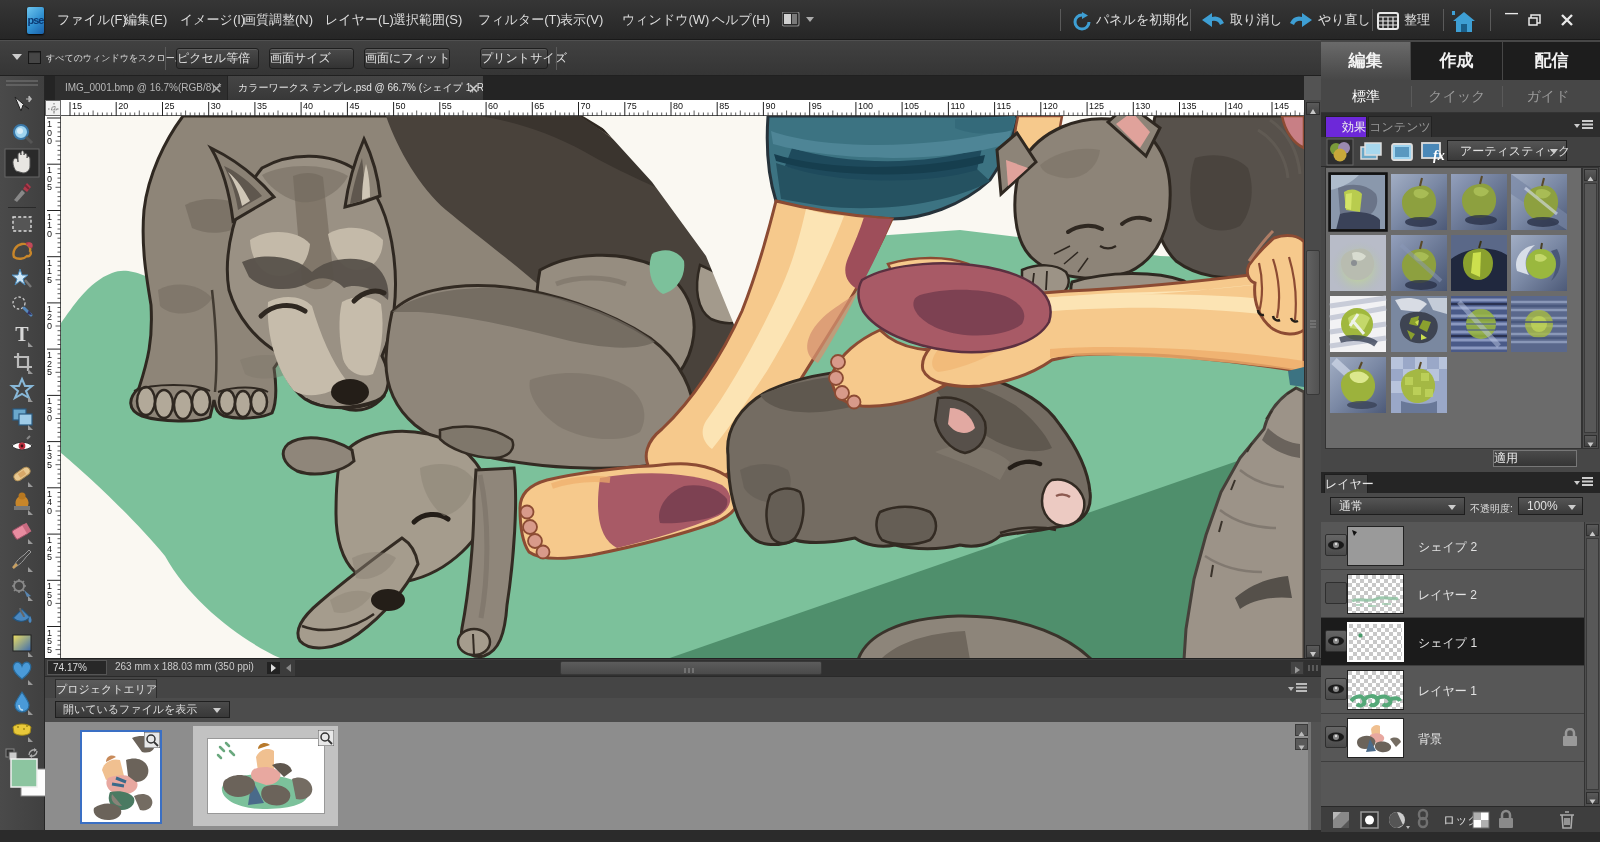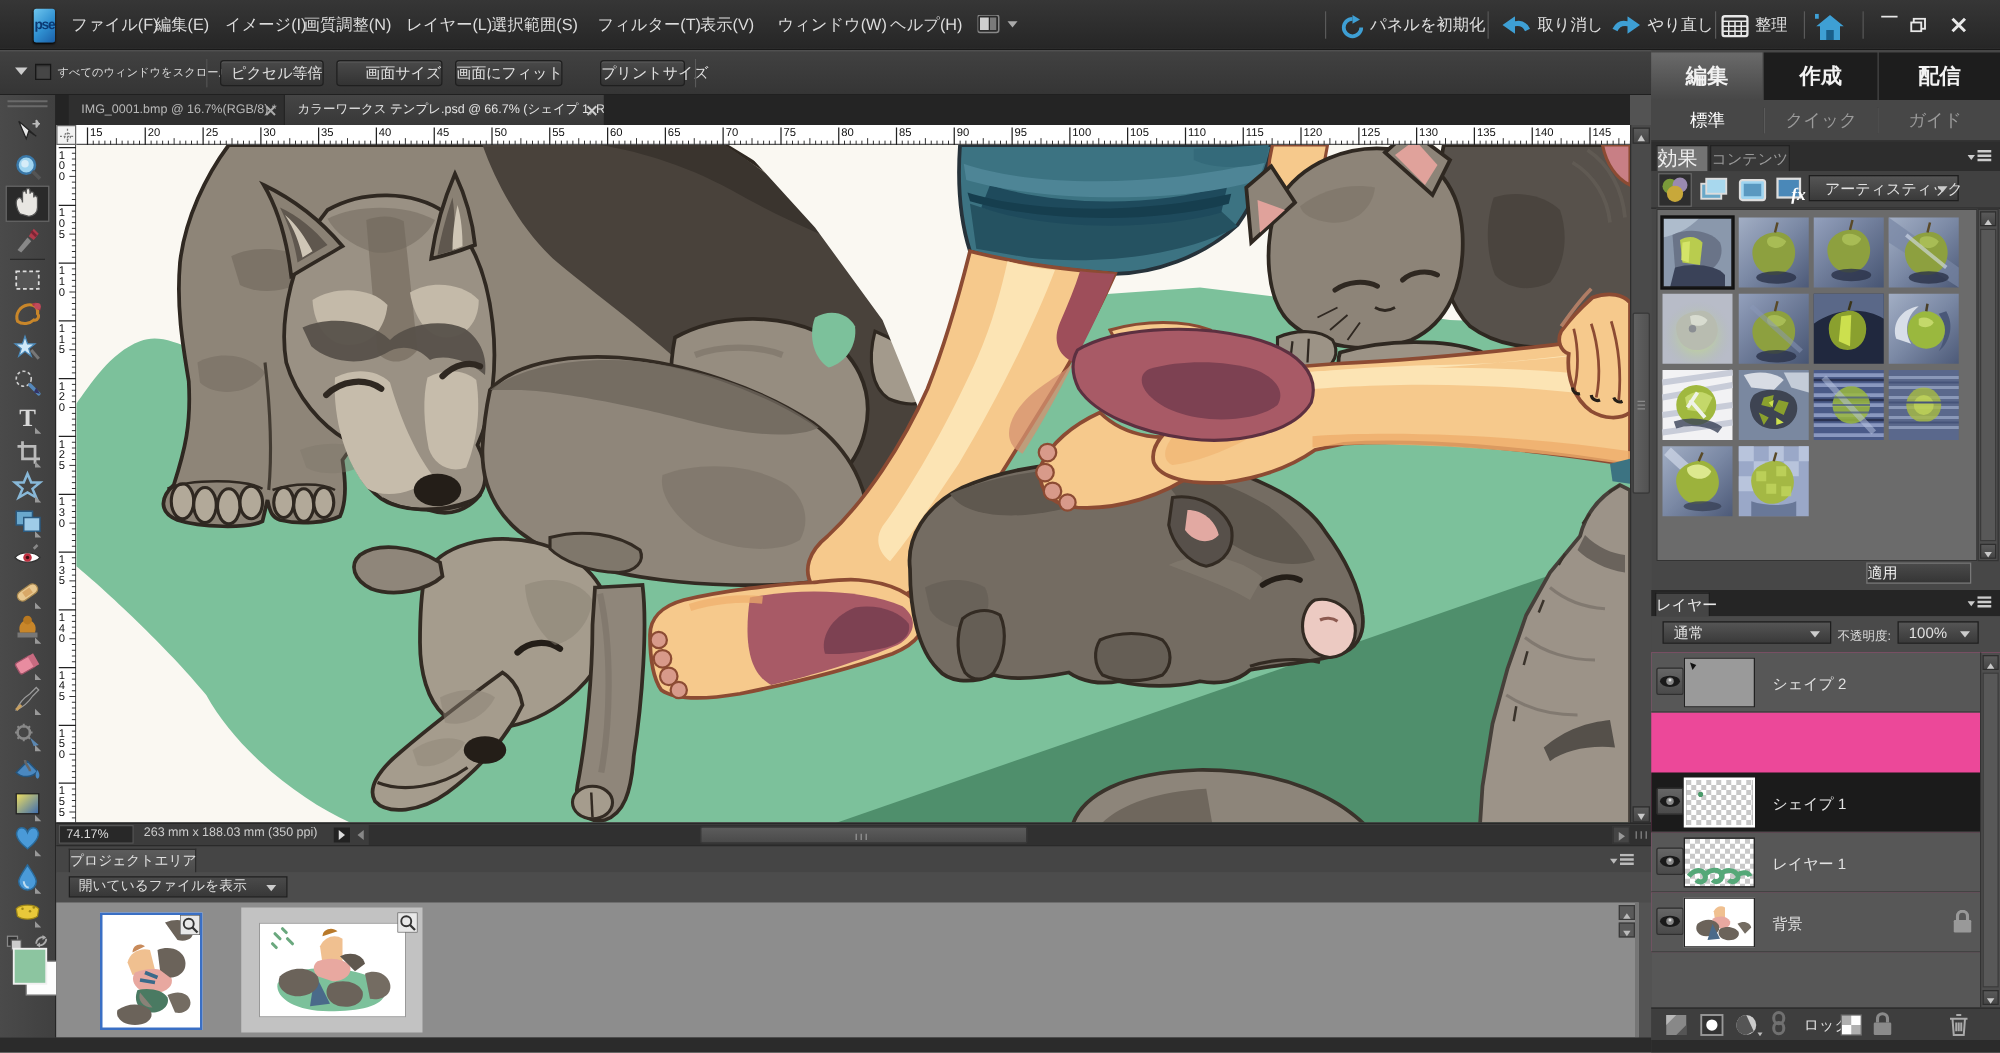--- a/index.html
+++ b/index.html
@@ -10,21 +10,21 @@
 
 #menubar{left:0;top:0;width:1600px;height:40px;background:linear-gradient(#363636,#262626);border-bottom:1px solid #191919}
 #pse{left:27px;top:7px;width:17px;height:27px;background:linear-gradient(135deg,#6ec6ef 0%,#2f8fd0 55%,#1a5fa8 100%);border-radius:2px;box-shadow:0 1px 2px #000;color:#0b3a74;font-weight:bold;font-size:11px;text-align:center;line-height:27px;letter-spacing:-1px}
 .menu{top:0;height:40px;line-height:40px;font-size:13px;color:#dcdcdc}
 .mtxt{position:absolute;top:0}
 #mright{top:0;height:40px;font-size:13px;color:#e0e0e0}
 .vsep{position:absolute;top:9px;width:1px;height:22px;background:#222;border-right:1px solid #5a5a5a}
 .winbtn{position:absolute;color:#e8e8e8;font-size:13px;font-weight:bold}
 
 #optbar{left:0;top:40px;width:1321px;height:36px;background:linear-gradient(#414141,#353535);border-top:1px solid #505050;border-bottom:1px solid #202020}
-.obtn{position:absolute;top:48px;height:21px;background:linear-gradient(#4a4a4a,#333);border:1px solid #1f1f1f;border-radius:3px;color:#e2e2e2;font-size:12px;text-align:right;line-height:19px;box-shadow:inset 0 1px 0 #5c5c5c}
+.obtn{position:absolute;top:48px;height:21px;background:linear-gradient(#4a4a4a,#333);border:1px solid #1f1f1f;border-radius:3px;color:#e2e2e2;font-size:12px;text-align:left;line-height:19px;box-shadow:inset 0 1px 0 #5c5c5c}
 #chk{left:28px;top:51px;width:13px;height:13px;background:#464646;border:1px solid #171717;box-shadow:inset 0 1px 1px #2a2a2a}
 
 #tabsrow{left:0;top:76px;width:1304px;height:24px;background:#242424}
 .dtab{position:absolute;top:76px;height:24px;font-size:10px;line-height:24px;color:#b8b8b8;white-space:nowrap;overflow:hidden}
 .dtab.act{background:linear-gradient(#454545,#383838);color:#e4e4e4}
 
 #toolbar{left:0;top:76px;width:45px;height:754px;background:linear-gradient(90deg,#4a4a4a,#404040);border-right:1px solid #262626}
 
 #rcorner{left:45px;top:100px;width:16px;height:16px;background:#f2f2f2;border:1px solid #666}
 #hruler{left:61px;top:100px;width:1243px;height:16px;background:#fff;border-bottom:1px solid #555}
@@ -1041,21 +1041,21 @@
       <span class="mode" style="left:91px;width:90px">クイック</span>
       <span class="vsep" style="left:90px;top:6px;height:21px"></span>
       <span class="vsep" style="left:181px;top:6px;height:21px"></span>
       <span class="mode" style="left:182px;width:90px">ガイド</span>
     </div>
     <div id="fxtabs" class="abs">
       <svg class="abs" style="left:253px;top:7px" width="20" height="12">
           <path d="M0 4 l6 0 -3 4 Z" fill="#ccc"></path>
           <path d="M8 1 h11 M8 4.5 h11 M8 8 h11" stroke="#ccc" stroke-width="2"></path>
         </svg>
-      <span class="abs" style="left:4px;top:3px;width:42px;height:21px;background:#737373;border:1px solid #222;border-bottom:none;color:#eee;font-size:16px;text-align:left;line-height:21px">効果</span>
+      <span class="abs" style="left:4px;top:3px;width:42px;height:21px;background:#6d28d9;border:1px solid #222;border-bottom:none;color:#eee;font-size:12px;text-align:right;line-height:21px">効果</span>
       <span class="abs" style="left:47px;top:3px;width:64px;height:21px;background:#383838;border:1px solid #222;border-bottom:none;color:#999;font-size:12px;text-align:center;line-height:21px">コンテンツ</span>
     </div>
     <div id="fxicons" class="abs">
       <svg width="279" height="30">
         <rect x="6" y="2" width="26" height="26" fill="#2e2e2e" stroke="#666" stroke-width="1"></rect>
         <circle cx="15" cy="12" r="6" fill="#7a9a3a"></circle>
           <circle cx="23" cy="11" r="6" fill="#9a8ab0"></circle>
           <circle cx="19" cy="18" r="6.5" fill="#c8a83a"></circle>
         <g transform="translate(38,4)">
             <rect x="2" y="6" width="16" height="12" fill="#6aa8c8" stroke="#ddd" stroke-width="1.5"></rect>
@@ -1227,20 +1227,28 @@
       <div class="lrow" style="top:0">
         <div class="eyebox"><svg width="20" height="20">
               <ellipse cx="10" cy="10" rx="8" ry="4.5" fill="#1a1a1a"></ellipse>
               <circle cx="10" cy="10" r="3" fill="#888"></circle>
               <circle cx="10" cy="9" r="1.2" fill="#ddd"></circle>
             </svg></div>
         <div class="lthumb" style="background:#9a9a9a"><svg width="55" height="38">
               <path d="M4,3 l5,2 -3,4 Z" fill="#111"></path>
             </svg></div>
         <span class="lname">シェイプ 2</span>
+      </div>
+      <div class="lrow" style="top:48px">
+        <div class="eyebox" style="background:#4e4e4e"></div>
+        <div class="lthumb chk2"><svg width="55" height="38">
+              <path d="M4,26 C12,22 20,28 28,24 C36,20 46,26 50,23" stroke="#8abf9e" stroke-width="3" fill="none" opacity=".8"></path>
+              <path d="M8,30 h6 M20,31 h8 M34,29 h9" stroke="#9ac8aa" stroke-width="2" opacity=".7"></path>
+            </svg></div>
+        <span class="lname">レイヤー 2</span>
       </div>
       <div class="lrow sel" style="top:96px">
         <div class="eyebox"><svg width="20" height="20">
               <ellipse cx="10" cy="10" rx="8" ry="4.5" fill="#1a1a1a"></ellipse>
               <circle cx="10" cy="10" r="3" fill="#888"></circle>
               <circle cx="10" cy="9" r="1.2" fill="#ddd"></circle>
             </svg></div>
         <div class="lthumb chk2" style="border:2px solid #fff"><svg width="53" height="36">
               <path d="M10,10 l3,3 m0,-3 l-3,3 m1.5,-3.5 v4 m-2,-2 h4" stroke="#4a9a6a" stroke-width="1.5"></path>
             </svg></div>

